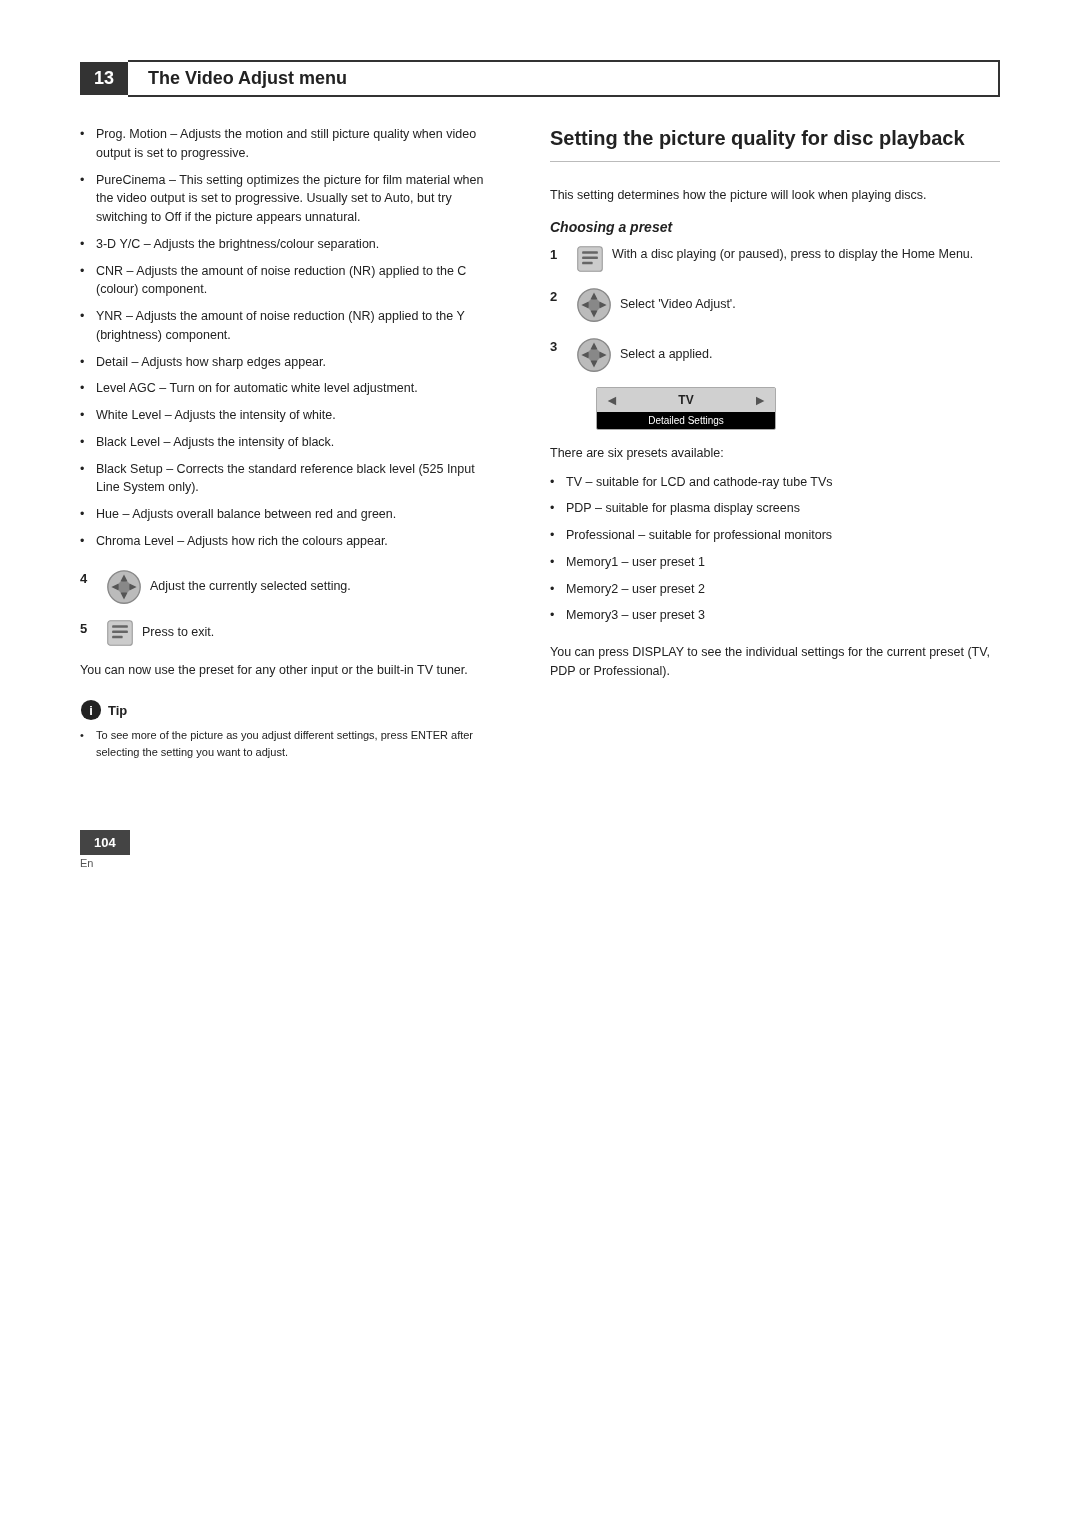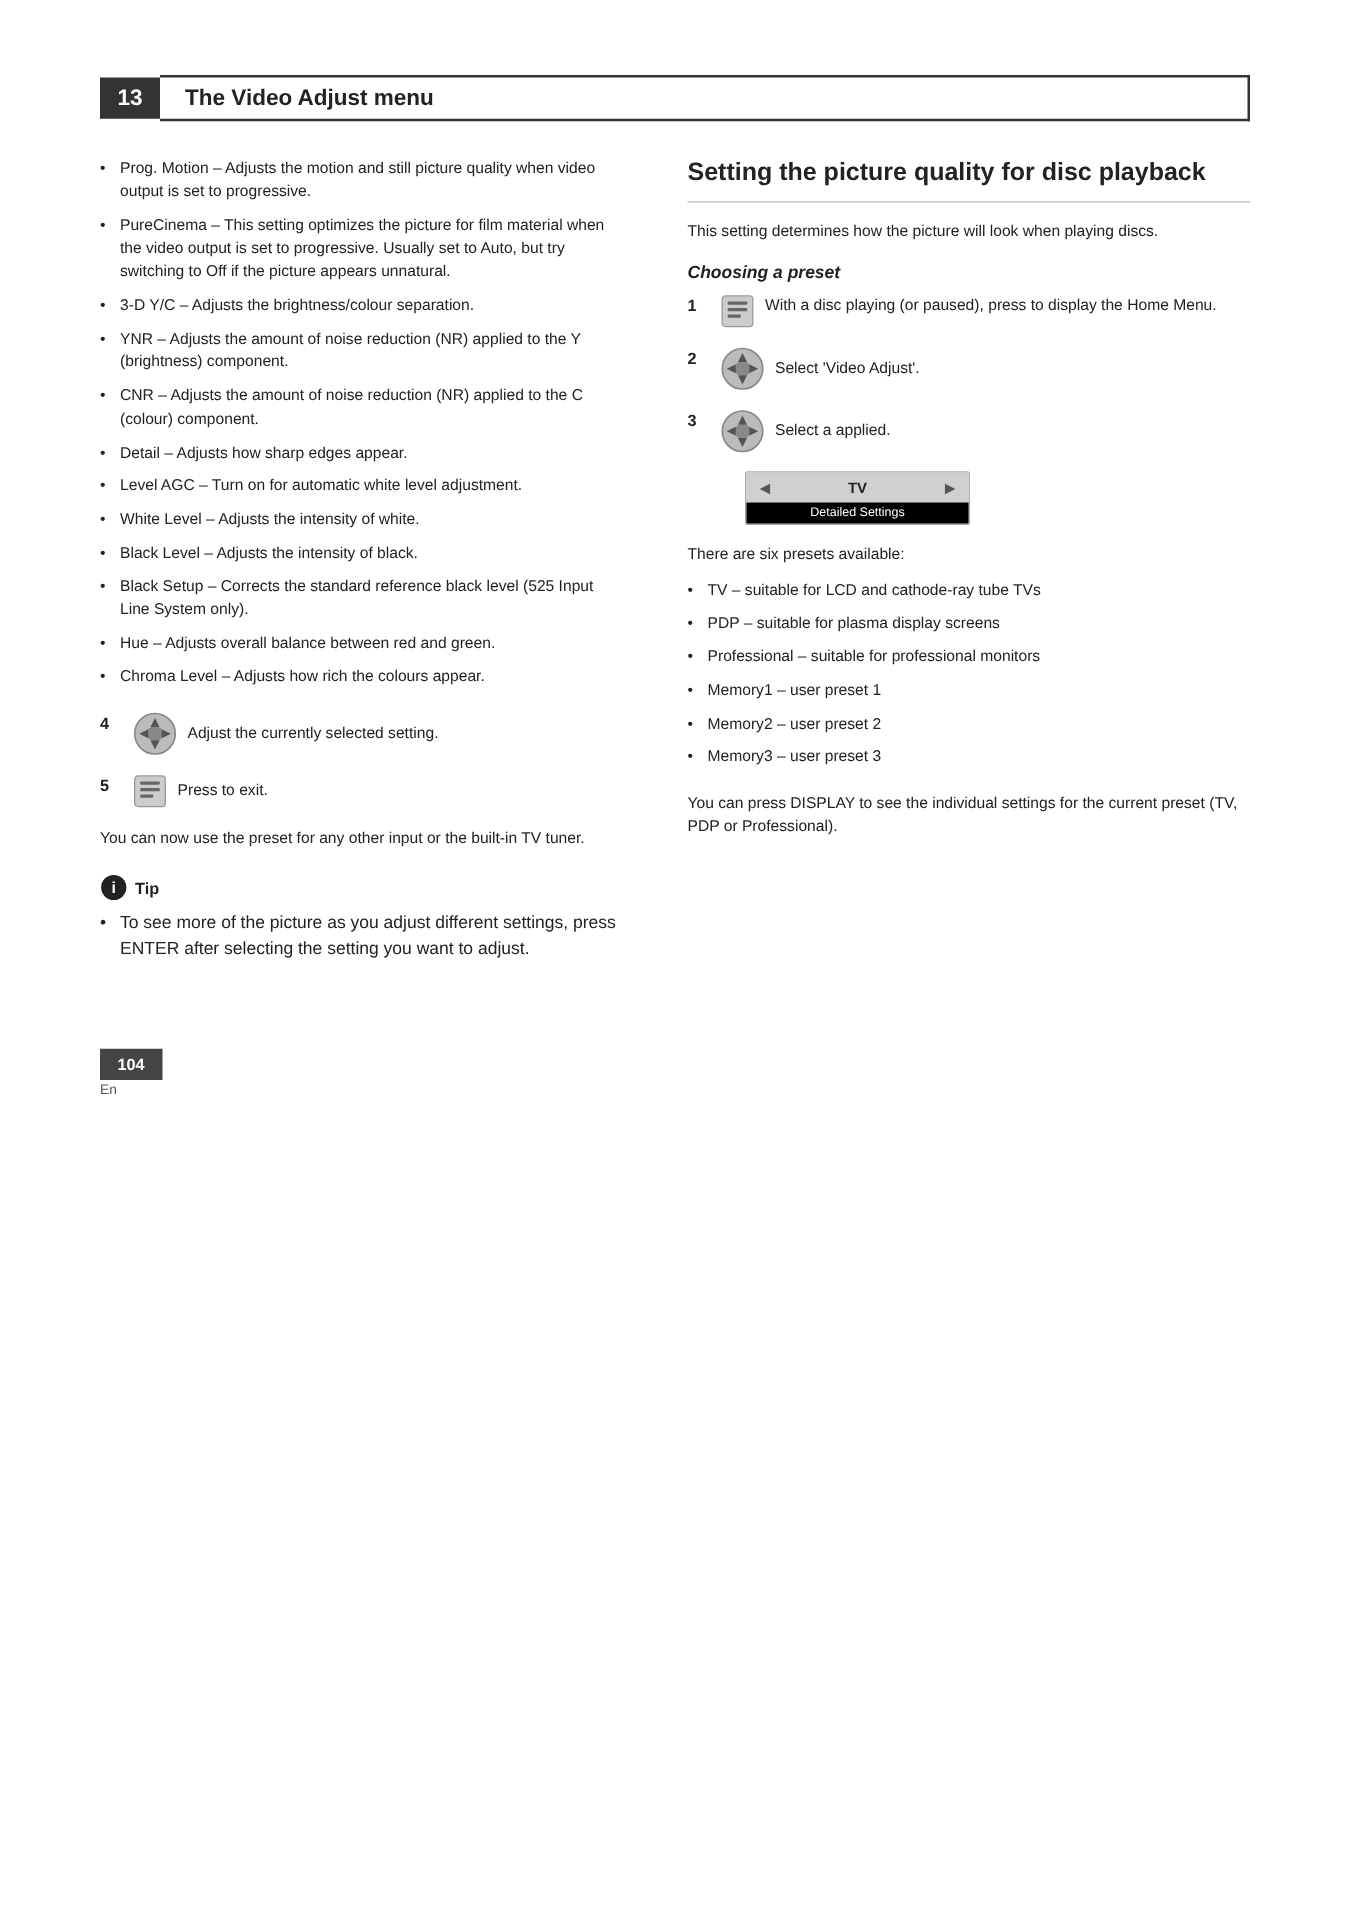--- a/index.html
+++ b/index.html
@@ -128,21 +128,21 @@
     .section-heading {
       font-size: 14px;
       font-weight: bold;
       margin-bottom: 10px;
       margin-top: 0;
       font-style: italic;
     }
     .section-title {
       font-size: 20px;
       font-weight: bold;
-      margin-bottom: 14px;
+      margin-bottom: 24px;
       line-height: 1.3;
       border-bottom: 1px solid #bbb;
       padding-bottom: 10px;
     }
     .section-intro {
       font-size: 12.5px;
       margin-bottom: 14px;
       line-height: 1.5;
     }
 
@@ -156,21 +156,21 @@
       font-weight: bold;
       font-size: 13px;
       margin-bottom: 6px;
       gap: 6px;
     }
     .tip-icon {
       width: 22px;
       height: 22px;
     }
     .tip-content {
-      font-size: 14px;
+      font-size: 11px;
       line-height: 1.5;
       padding-left: 16px;
       position: relative;
     }
     .tip-content::before {
       content: "•";
       position: absolute;
       left: 0;
     }
 
@@ -210,22 +210,22 @@
   <div class="chapter-title-box">The Video Adjust menu</div>
 </div>
 
 <div class="two-col">
 
   <div class="col-left">
     <ul class="bullet-list">
       <li><b>Prog. Motion</b> – Adjusts the motion and still picture quality when video output is set to progressive.</li>
       <li><b>PureCinema</b> – This setting optimizes the picture for film material when the video output is set to progressive. Usually set to <b>Auto</b>, but try switching to <b>Off</b> if the picture appears unnatural.</li>
       <li><b>3-D Y/C</b> – Adjusts the brightness/colour separation.</li>
+      <li><b>CNR</b> – Adjusts the amount of noise reduction (NR) applied to the C (colour) component.</li>
       <li><b>YNR</b> – Adjusts the amount of noise reduction (NR) applied to the Y (brightness) component.</li>
-      <li><b>CNR</b> – Adjusts the amount of noise reduction (NR) applied to the C (colour) component.</li>
       <li><b>Detail</b> – Adjusts how sharp edges appear.</li>
       <li><b>Level AGC</b> – Turn on for automatic white level adjustment.</li>
       <li><b>White Level</b> – Adjusts the intensity of white.</li>
       <li><b>Black Level</b> – Adjusts the intensity of black.</li>
       <li><b>Black Setup</b> – Corrects the standard reference black level (525 Input Line System only).</li>
       <li><b>Hue</b> – Adjusts overall balance between red and green.</li>
       <li><b>Chroma Level</b> – Adjusts how rich the colours appear.</li>
     </ul>
 
     <div class="step-item">

